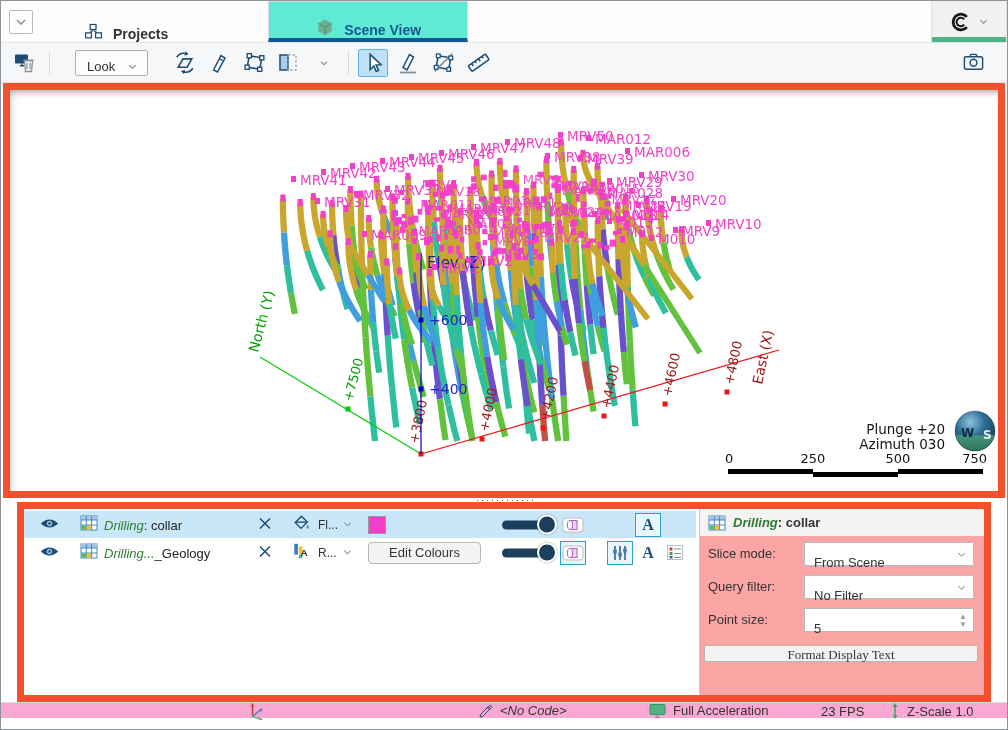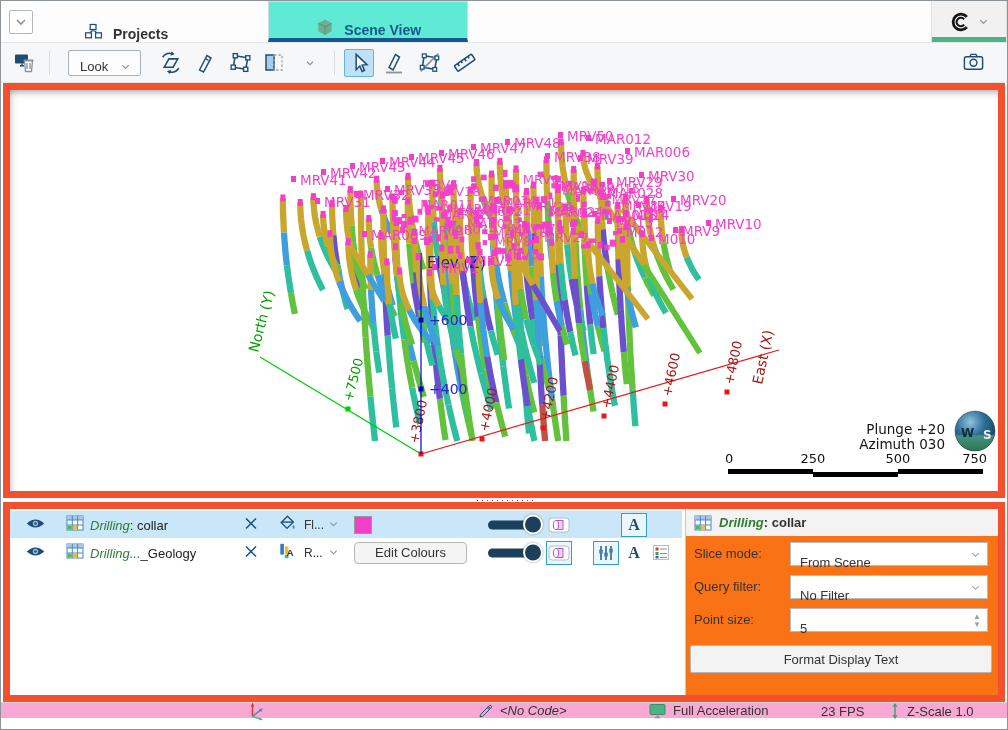--- a/index.html
+++ b/index.html
@@ -13,31 +13,31 @@
 .tab-scene{margin-left:80px;width:200px;justify-content:center;background:#5eead4;border:1px solid #d3dce2;border-bottom:4px solid #17588c;color:#17588c;font-weight:700}
 .top-spacer{flex:1}
 .central-btn{position:relative;width:76px;background:#f1f1f1;border-left:1px solid #e2e2e2;border-right:1px solid #e2e2e2;display:flex;align-items:center;justify-content:center;gap:7px}
 .central-green{position:absolute;left:0;right:0;bottom:0;height:5px;background:#4db386}
 .user-area{display:flex;align-items:center;gap:9px;padding:0 28px 0 20px;font-size:14px;color:#333}
 
 .toolbar{height:40px;background:#f6f7f8;border-bottom:1px solid #e0e2e4;display:flex;align-items:center;padding:0 9px;gap:5px}
 .tool{width:30px;height:28px;display:flex;align-items:center;justify-content:center;border-radius:2px;background:transparent;border:1px solid transparent;padding:0}
 .tool.active{background:#bfe1f6;border:1px solid #5fb4e4}
 .tsep{width:1px;height:24px;background:#d9dcde;margin:0 4px}
-.look-dd{display:flex;align-items:center;gap:12px;border:1px solid #a9b2b8;background:#fcfcfc;height:26px;padding:8px 9px 0 11px;font-size:13px;color:#333;border-radius:2px;margin:0 9px}
+.look-dd{display:flex;align-items:center;gap:12px;border:1px solid #a9b2b8;background:#fcfcfc;height:26px;padding:8px 9px 0 11px;font-size:13px;color:#333;border-radius:2px;margin:0 16px}
 .cam-btn{margin-left:auto;margin-right:10px}
 
 .viewport-box{position:relative;margin:0 2px;height:415px;border:7px solid #f4502e;background:#fff}
 .viewport-box svg{position:absolute;inset:0;width:100%;height:100%;display:block}
 .vshadow{position:absolute;inset:0;box-shadow:inset 0 7px 7px -5px rgba(80,80,80,.5),inset 7px 0 7px -6px rgba(80,80,80,.3);pointer-events:none}
 
 .splitter{height:4px;position:relative}
 .splitter .dots{position:absolute;left:50%;top:1px;transform:translateX(-50%);width:58px;height:3px;background-image:radial-gradient(circle,#555 .8px,transparent 1px);background-size:5px 3px}
 
-.bottom-box{margin:0 2px;height:200px;border:7px solid #f4502e;background:#f97316;display:flex}
+.bottom-box{margin:0 16px;height:200px;border:7px solid #f4502e;background:#fca5a5;display:flex}
 .layers-panel{position:relative;width:675px;background:#fff}
 .vdiv{width:1px;background:#c6c9cb}
 .props-panel{flex:1;position:relative;font-size:13px;color:#333}
 .lrow{position:absolute;left:0;right:3px;height:27px}
 .lrow.sel{background:#c9e7f8}
 .lrow>*{position:absolute;top:50%;transform:translateY(-50%)}
 .eye-btn{left:16px;background:none;border:none;padding:0}
 .gicon{left:56px}
 .lname{left:80px;font-size:13px;color:#222;white-space:nowrap}
 .gname{color:#2e7d32;font-style:italic}
@@ -55,21 +55,21 @@
 .filt{left:583px}
 .abtn{left:611px;font-weight:bold;font-size:16px;color:#1d4d76;font-family:"Liberation Serif",serif}
 .legend{left:638px}
 
 .phead{position:absolute;top:0;left:0;right:0;height:27px;background:#f3f3f3;display:flex;align-items:center;gap:7px;padding-left:8px;font-weight:bold}
 .prow{position:absolute;left:8px;right:10px;height:24px}
 .prow .plabel{position:absolute;left:0;top:4px}
 .pselect,.pspin{position:absolute;left:96px;right:0;height:24px;border:1px solid #b5bcc1;background:#fff;display:flex;align-items:center;padding:16px 24px 0 9px}
 .pselect .chev,.pspin .spinch{position:absolute;right:6px;top:0;bottom:0;display:flex;align-items:center}
 .pspin .spinch{flex-direction:column;justify-content:center;gap:1px;color:#9aa0a5;font-size:8px;line-height:7px}
-.pbtn{position:absolute;left:4px;right:6px;top:136px;height:28px;background:#f3f3f3;border:1px solid #b6b6b6;border-radius:2px;font-size:13px;color:#333;font-family:Liberation Sans, sans-serif}
+.pbtn{position:absolute;left:4px;right:6px;top:136px;height:17px;background:#f3f3f3;border:1px solid #b6b6b6;border-radius:2px;font-size:13px;color:#333;font-family:Liberation Serif, serif}
 
 .statusbar{position:relative;height:16px;background:#f9a8d4;border-top:1px solid #d6d8d9;font-size:13px;color:#333}
 .sbi{position:absolute;top:50%;transform:translateY(-50%);display:flex;align-items:center;gap:6px;white-space:nowrap}
 .italic{font-style:italic}
 </style>
 </head>
 <body>
 
 <div class="window">
 

